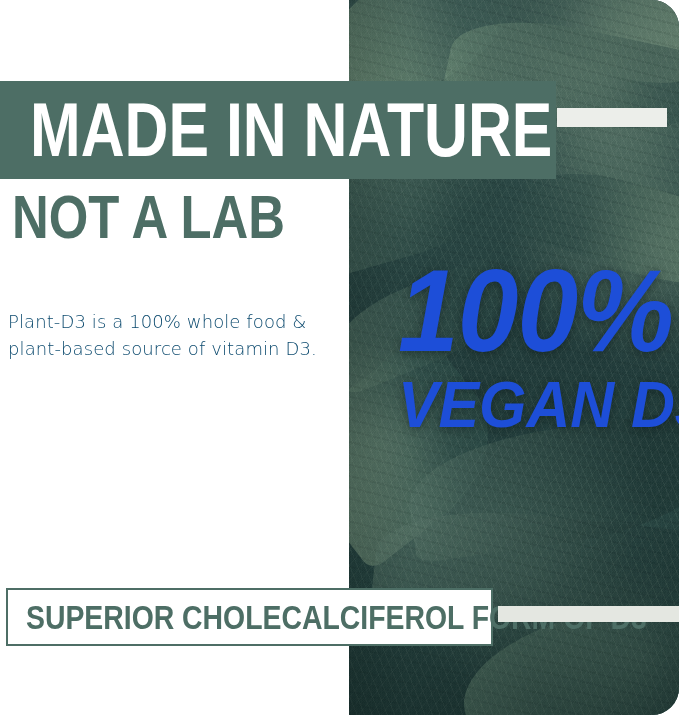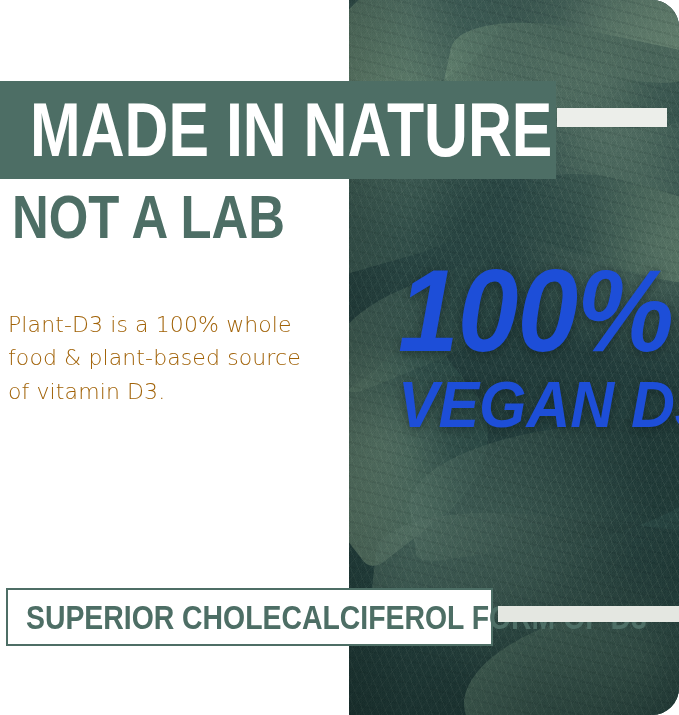--- a/index.html
+++ b/index.html
@@ -150,24 +150,24 @@
     transform: scaleX(0.82);
     transform-origin: left top;
   }
 
   
   .body-copy {
     position: absolute;
     left: 8px;
     top: 308px;
     width: 320px;
-    color: #a16207;
+    color: #0c4a6e;
     font-family: "DejaVu Sans", sans-serif;
     font-weight: 300;
-    font-size: 22px;
+    font-size: 18px;
     line-height: 1.52;
     letter-spacing: 0.1px;
   }
 
   
   .claim {
     position: absolute;
     left: 398px;
     top: 258px;
     width: 281px;

